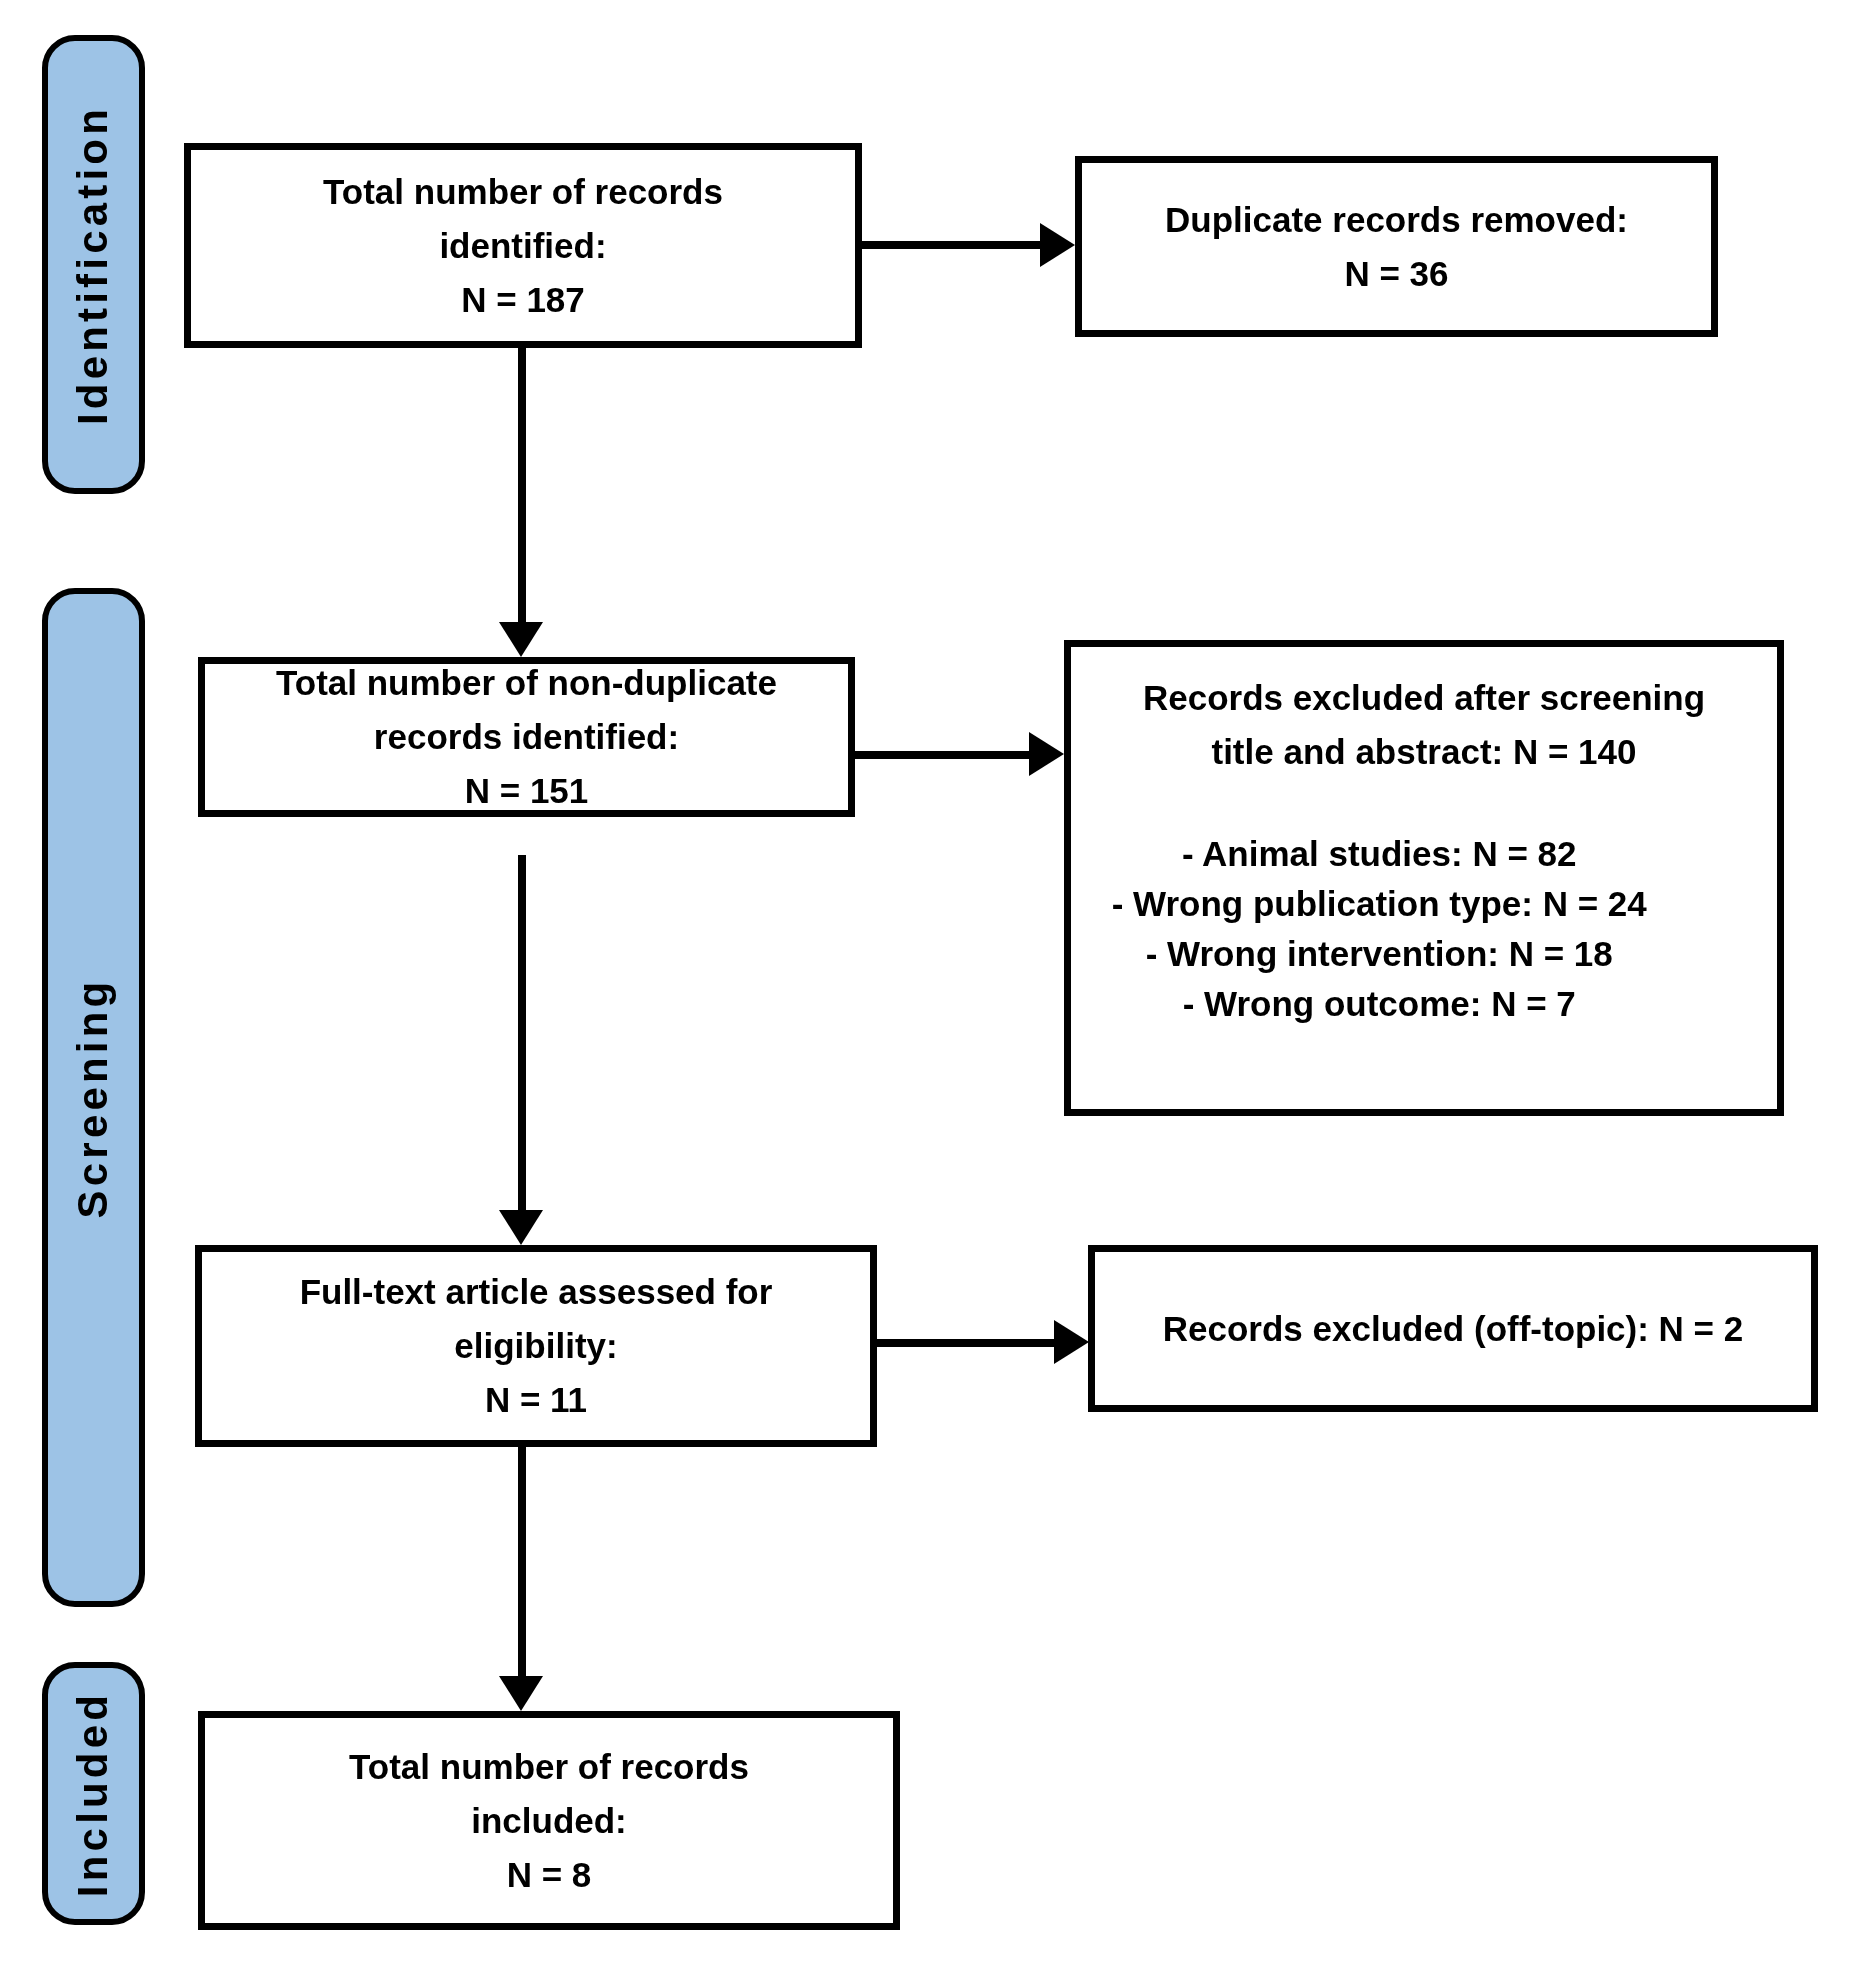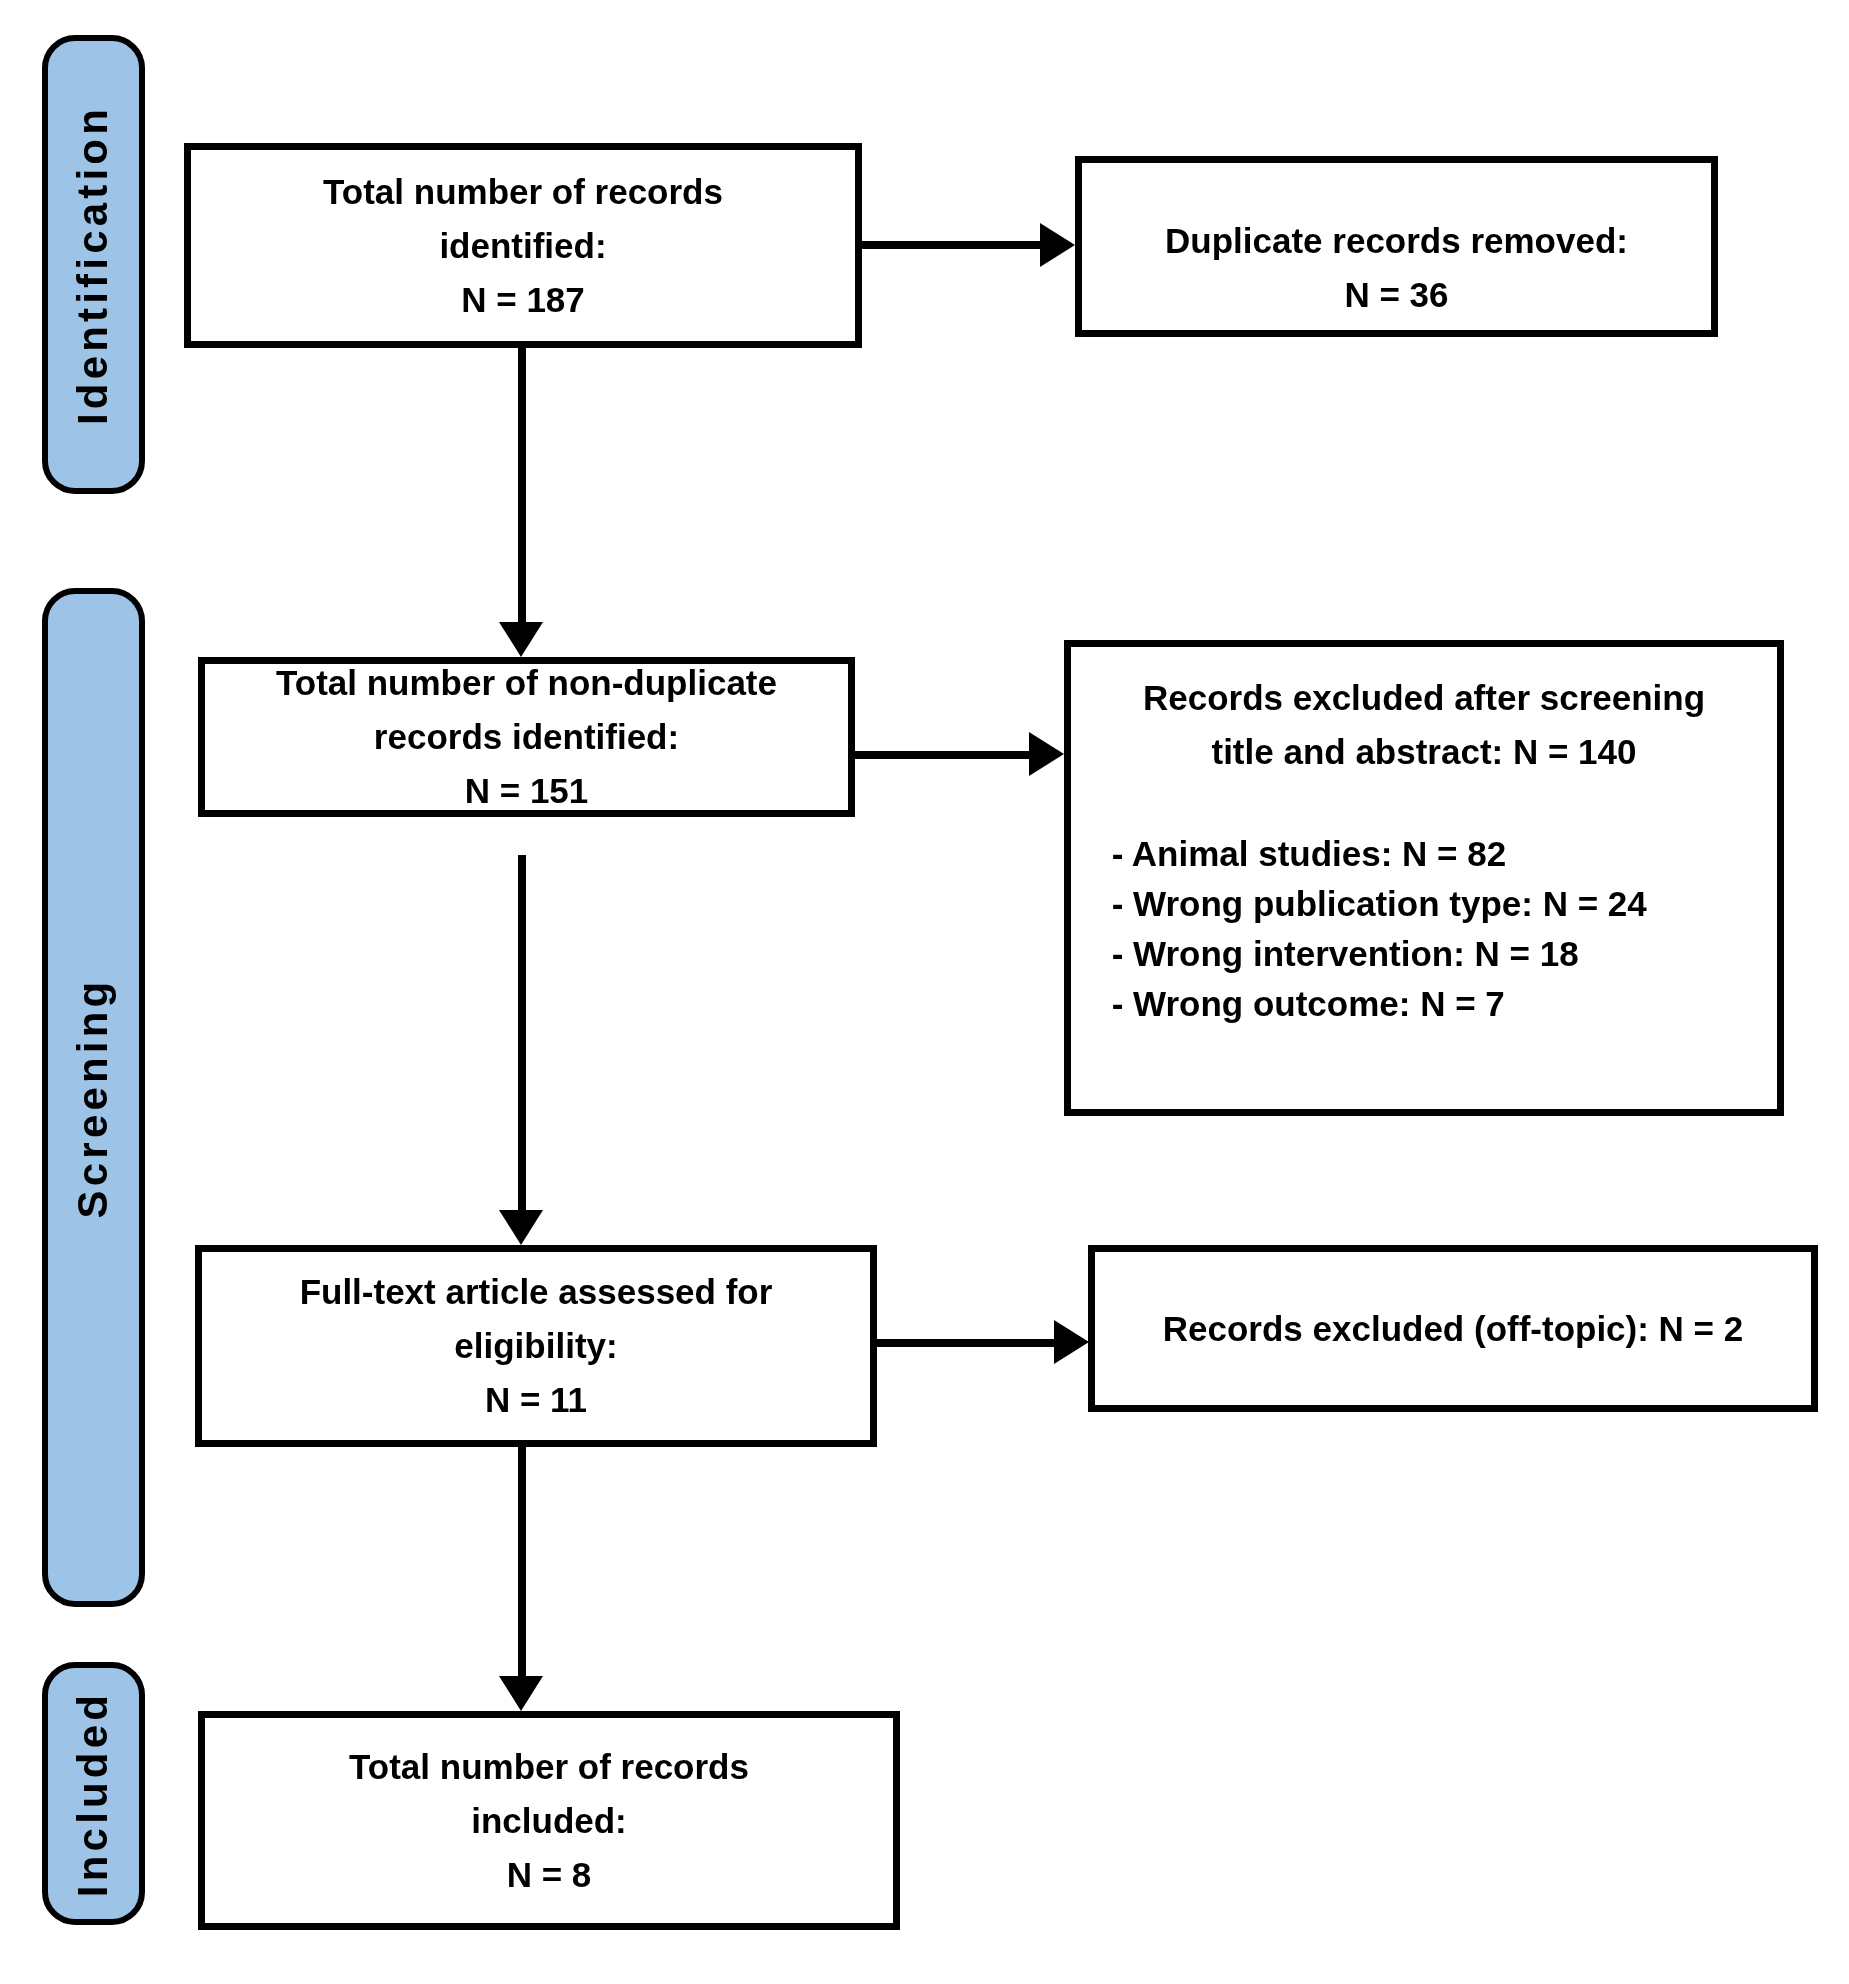--- a/index.html
+++ b/index.html
@@ -46,31 +46,31 @@
     font-size:35px;
     line-height:54px;
     display:flex;
     flex-direction:column;
     align-items:center;
     justify-content:center;
     text-align:center;
     padding:8.3px 16.7px;
   }
   .box-identified   { left:184px;  top:143px;  width:678px;  height:205px; }
-  .box-duplicates   { left:1075px; top:156px;  width:643px;  height:181px;justify-content:flex-end; }
+  .box-duplicates   { left:1075px; top:156px;  width:643px;  height:181px; }
   .box-nonduplicate { left:198px;  top:657px;  width:657px;  height:160px; }
   .box-excluded-screening {
     left:1064px; top:640px; width:720px; height:476px;
     justify-content:flex-start;
     padding-top:24px;
   }
   .box-excluded-screening .reasons {
     margin-top:50px;
     align-self:flex-start;
-    text-align:left;
+    text-align:center;
     padding-left:24px;
     line-height:50px;
   }
   .box-fulltext { left:195px;  top:1245px; width:682px;  height:202px; }
   .box-offtopic { left:1088px; top:1245px; width:730px; height:167px; }
   .box-included { left:198px;  top:1711px; width:702px; height:219px; }
 
   
   .shaft-h { position:absolute; height:7.7px; background:#000000; }
   .shaft-v { position:absolute; width:7.7px;  background:#000000; }

